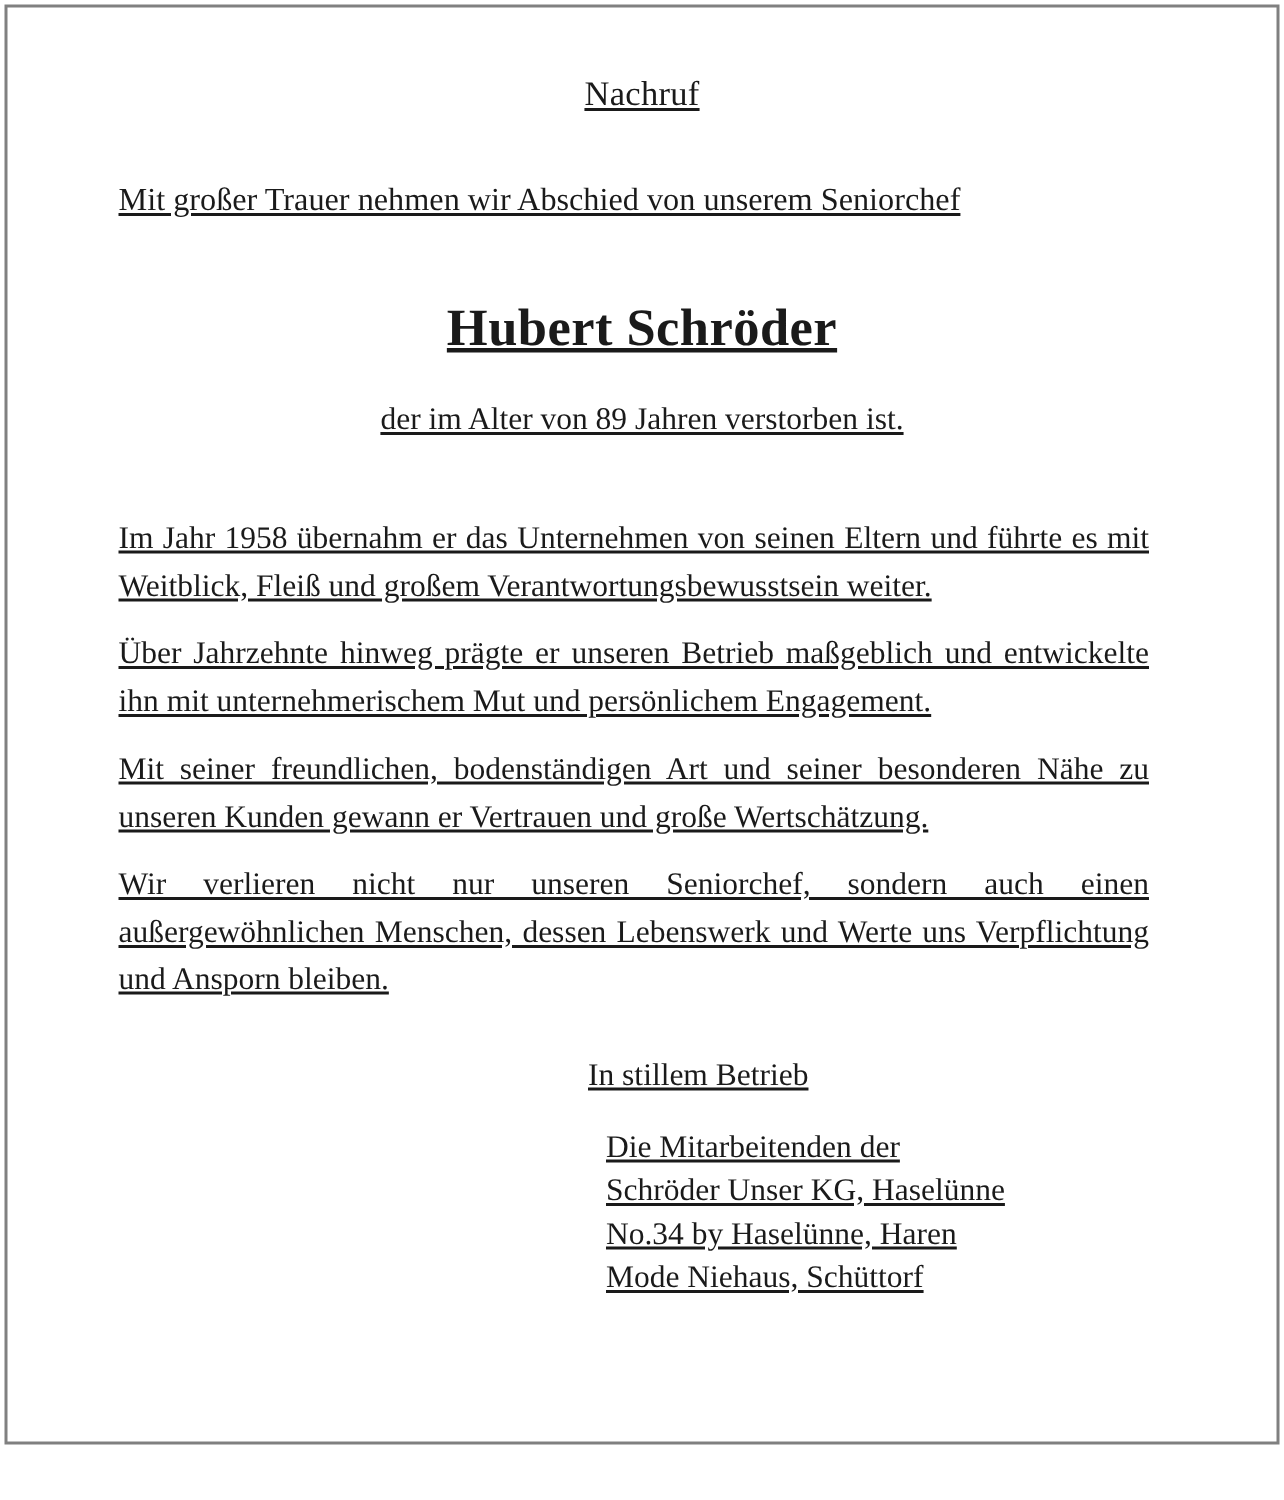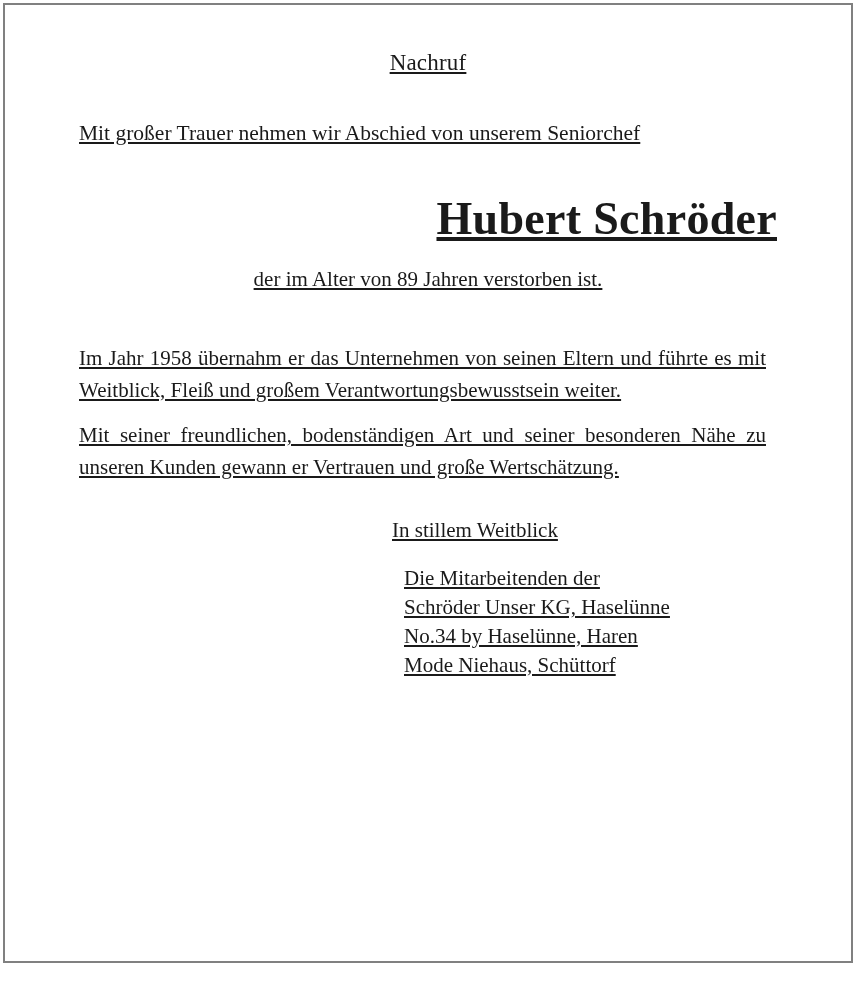--- a/index.html
+++ b/index.html
@@ -55,22 +55,22 @@
 
   .lead-line {
     text-align: left;
     font-size: 21.5px;
     line-height: 28px;
     margin: 0;
     padding-top: 42px;
   }
 
   .deceased-name {
-    text-align: right;
-    font-size: 46px;
+    text-align: center;
+    font-size: 35px;
     line-height: 50px;
     font-weight: bold;
     margin: 0;
     padding-top: 47px;
     letter-spacing: 0.3px;
   }
 
   .age-line {
     text-align: center;
     font-size: 21px;
@@ -133,25 +133,27 @@
       <div class="notice-title">Nachruf</div>
 
       <div class="lead-line">Mit großer Trauer nehmen wir Abschied von unserem Seniorchef</div>
 
       <div class="deceased-name">Hubert Schröder</div>
 
       <div class="age-line">der im Alter von 89 Jahren verstorben ist.</div>
 
       <div class="body-copy">
         <p>Im Jahr 1958 übernahm er das Unternehmen von seinen Eltern und führte es mit Weitblick, Fleiß und großem Verantwortungsbewusstsein weiter.</p>
+        <p>Über Jahrzehnte hinweg prägte er unseren Betrieb maßgeblich und entwickelte ihn mit unternehmerischem Mut und persönlichem Engagement.</p>
         <p>Mit seiner freundlichen, bodenständigen Art und seiner besonderen Nähe zu unseren Kunden gewann er Vertrauen und große Wertschätzung.</p>
+        <p>Wir verlieren nicht nur unseren Seniorchef, sondern auch einen außergewöhnlichen Menschen, dessen Lebenswerk und Werte uns Verpflichtung und Ansporn bleiben.</p>
       </div>
 
       <div class="signature">
-        <div class="memorial-line">In stillem Weitblick</div>
+        <div class="memorial-line">In stillem Betrieb</div>
         <div class="signers">
           <div class="signer-line">Die Mitarbeitenden der</div>
           <div class="signer-line">Schröder Unser KG, Haselünne</div>
           <div class="signer-line">No.34 by Haselünne, Haren</div>
           <div class="signer-line">Mode Niehaus, Schüttorf</div>
         </div>
       </div>
 
     </div>
   </div>

